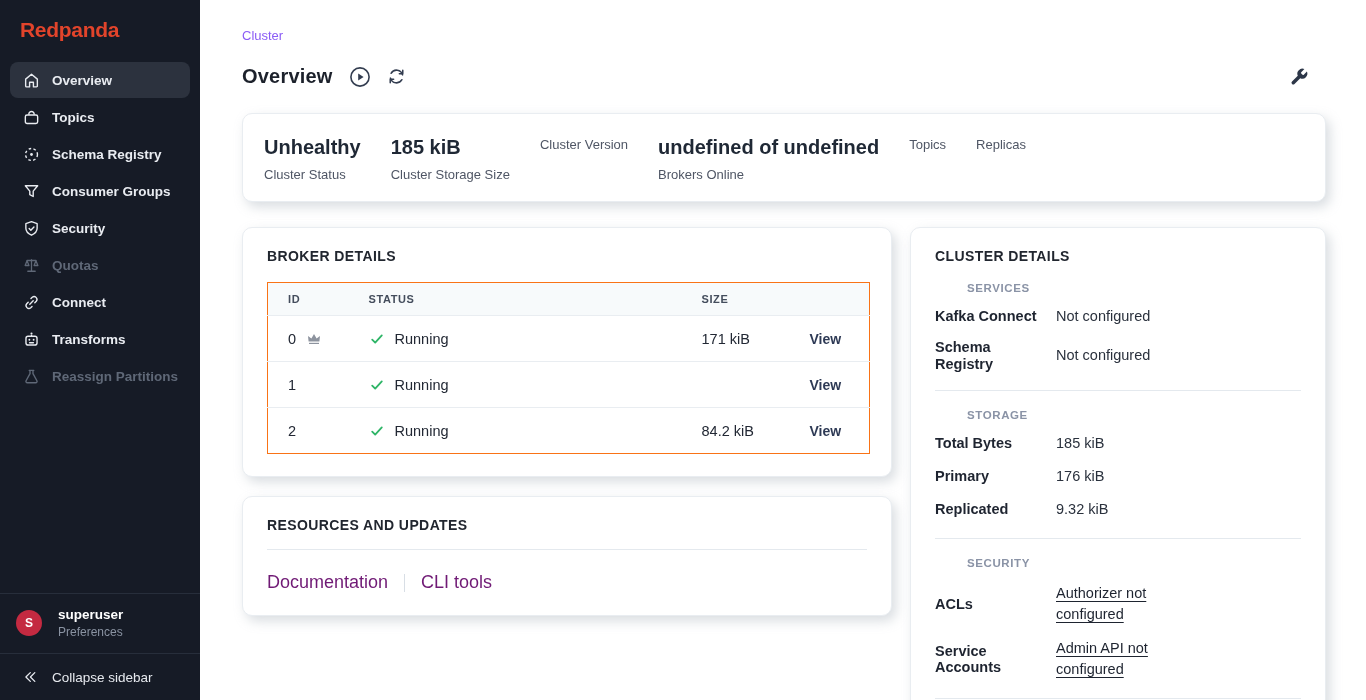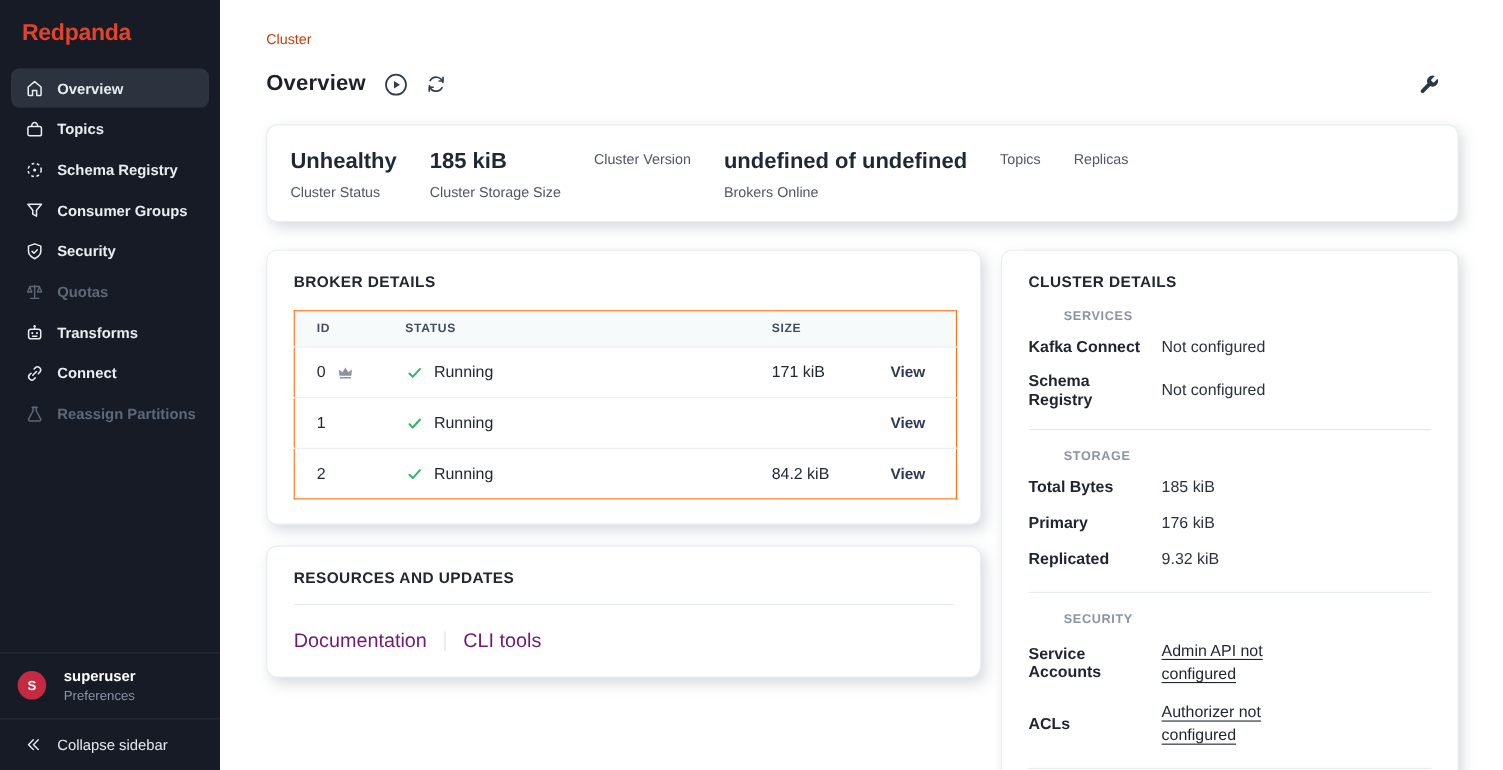--- a/index.html
+++ b/index.html
@@ -47,21 +47,21 @@
 
   .collapse {
     border-top: 1px solid #272E3B; height: 47px; flex-shrink: 0;
     display: flex; align-items: center; padding-left: 22px;
     font-size: 13.5px; color: #E6E9EE; cursor: pointer;
   }
   .collapse .nav-icon { margin-right: 14px; width: 16px; height: 16px; }
 
   
   .main { flex: 1; padding: 0 40px 0 42px; overflow: hidden; }
-  .breadcrumb { margin-top: 28px; font-size: 13px; color: #c2410c; width: max-content; cursor: pointer; }
+  .breadcrumb { margin-top: 28px; font-size: 13px; color: #8b5cf6; width: max-content; cursor: pointer; }
   .title-row { margin-top: 22px; display: flex; align-items: center; }
   .page-title { font-size: 20px; font-weight: 700; color: #1C212B; letter-spacing: 0.2px; }
   .icon-btn { margin-left: 16px; color: #333D50; cursor: pointer; }
   .wrench-btn { margin-left: auto; margin-right: 17px; color: #2D3748; cursor: pointer; }
 
   .statbar {
     margin-top: 25px; background: #fff;
     border: 1px solid #E9EDF1; border-radius: 10px;
     box-shadow: 4px 5px 12px rgba(156,165,176,0.38);
     padding: 20px 20px 18px 21px;
@@ -163,39 +163,39 @@
         <svg viewBox="0 0 16 16" width="17" height="17">
             <path d="M8 2.4v11M4.5 13.4h7M3.8 3.3h8.4" fill="none" stroke="currentColor" stroke-width="1.2" stroke-linecap="round"></path>
             <path d="M3.8 3.6L2 8h3.6L3.8 3.6zM12.2 3.6L10.4 8H14l-1.8-4.4z" fill="none" stroke="currentColor" stroke-width="1.2" stroke-linejoin="round"></path>
           </svg>
       </span>
       <span class="nav-label">Quotas</span>
     </div>
     <div class="nav-item">
       <span class="nav-icon">
         <svg viewBox="0 0 16 16" width="17" height="17">
+            <path d="M6.4 9.6l3.2-3.2" fill="none" stroke="currentColor" stroke-width="1.3" stroke-linecap="round"></path>
+            <path d="M7.5 4.2l1.2-1.2a2.7 2.7 0 0 1 3.8 3.8l-1.4 1.4" fill="none" stroke="currentColor" stroke-width="1.3" stroke-linecap="round"></path>
+            <path d="M8.5 11.8l-1.2 1.2a2.7 2.7 0 0 1-3.8-3.8l1.4-1.4" fill="none" stroke="currentColor" stroke-width="1.3" stroke-linecap="round"></path>
+          </svg>
+      </span>
+      <span class="nav-label">Connect</span>
+    </div>
+    <div class="nav-item">
+      <span class="nav-icon">
+        <svg viewBox="0 0 16 16" width="17" height="17">
             <rect x="2.8" y="5" width="10.4" height="8.2" rx="2" fill="none" stroke="currentColor" stroke-width="1.3"></rect>
             <path d="M8 5V3.4" stroke="currentColor" stroke-width="1.3"></path>
             <circle cx="8" cy="2.4" r="1" fill="currentColor"></circle>
             <circle cx="6" cy="8.3" r="0.9" fill="currentColor"></circle>
             <circle cx="10" cy="8.3" r="0.9" fill="currentColor"></circle>
             <path d="M6.2 11h3.6" stroke="currentColor" stroke-width="1.3" stroke-linecap="round"></path>
           </svg>
       </span>
       <span class="nav-label">Transforms</span>
-    </div>
-    <div class="nav-item">
-      <span class="nav-icon">
-        <svg viewBox="0 0 16 16" width="17" height="17">
-            <path d="M6.4 9.6l3.2-3.2" fill="none" stroke="currentColor" stroke-width="1.3" stroke-linecap="round"></path>
-            <path d="M7.5 4.2l1.2-1.2a2.7 2.7 0 0 1 3.8 3.8l-1.4 1.4" fill="none" stroke="currentColor" stroke-width="1.3" stroke-linecap="round"></path>
-            <path d="M8.5 11.8l-1.2 1.2a2.7 2.7 0 0 1-3.8-3.8l1.4-1.4" fill="none" stroke="currentColor" stroke-width="1.3" stroke-linecap="round"></path>
-          </svg>
-      </span>
-      <span class="nav-label">Connect</span>
     </div>
     <div class="nav-item disabled">
       <span class="nav-icon">
         <svg viewBox="0 0 16 16" width="17" height="17">
             <path d="M5.8 2.2h4.4M6.6 2.3v3L2.9 12a1.3 1.3 0 0 0 1.2 1.9h7.8a1.3 1.3 0 0 0 1.2-1.9L9.4 5.3v-3" fill="none" stroke="currentColor" stroke-width="1.3" stroke-linecap="round" stroke-linejoin="round"></path>
           </svg>
       </span>
       <span class="nav-label">Reassign Partitions</span>
     </div>
   </nav>
@@ -393,27 +393,27 @@
           <div class="v">176 kiB</div>
         </div>
         <div class="kv">
           <div class="k">Replicated</div>
           <div class="v">9.32 kiB</div>
         </div>
 
         <hr class="cd-divider">
 
         <div class="section-heading">SECURITY</div>
+        <div class="kv" style="margin-top:14px">
+          <div class="k">ACLs</div>
+          <a class="v link">Authorizer not configured</a>
+        </div>
         <div class="kv" style="margin-top:13px">
           <div class="k">Service Accounts</div>
           <a class="v link">Admin API not configured</a>
         </div>
-        <div class="kv" style="margin-top:14px">
-          <div class="k">ACLs</div>
-          <a class="v link">Authorizer not configured</a>
-        </div>
 
         <hr class="cd-divider">
         <div style="height:40px"></div>
       </section>
     </div>
   </div>
 </main>
 
 </body></html>

